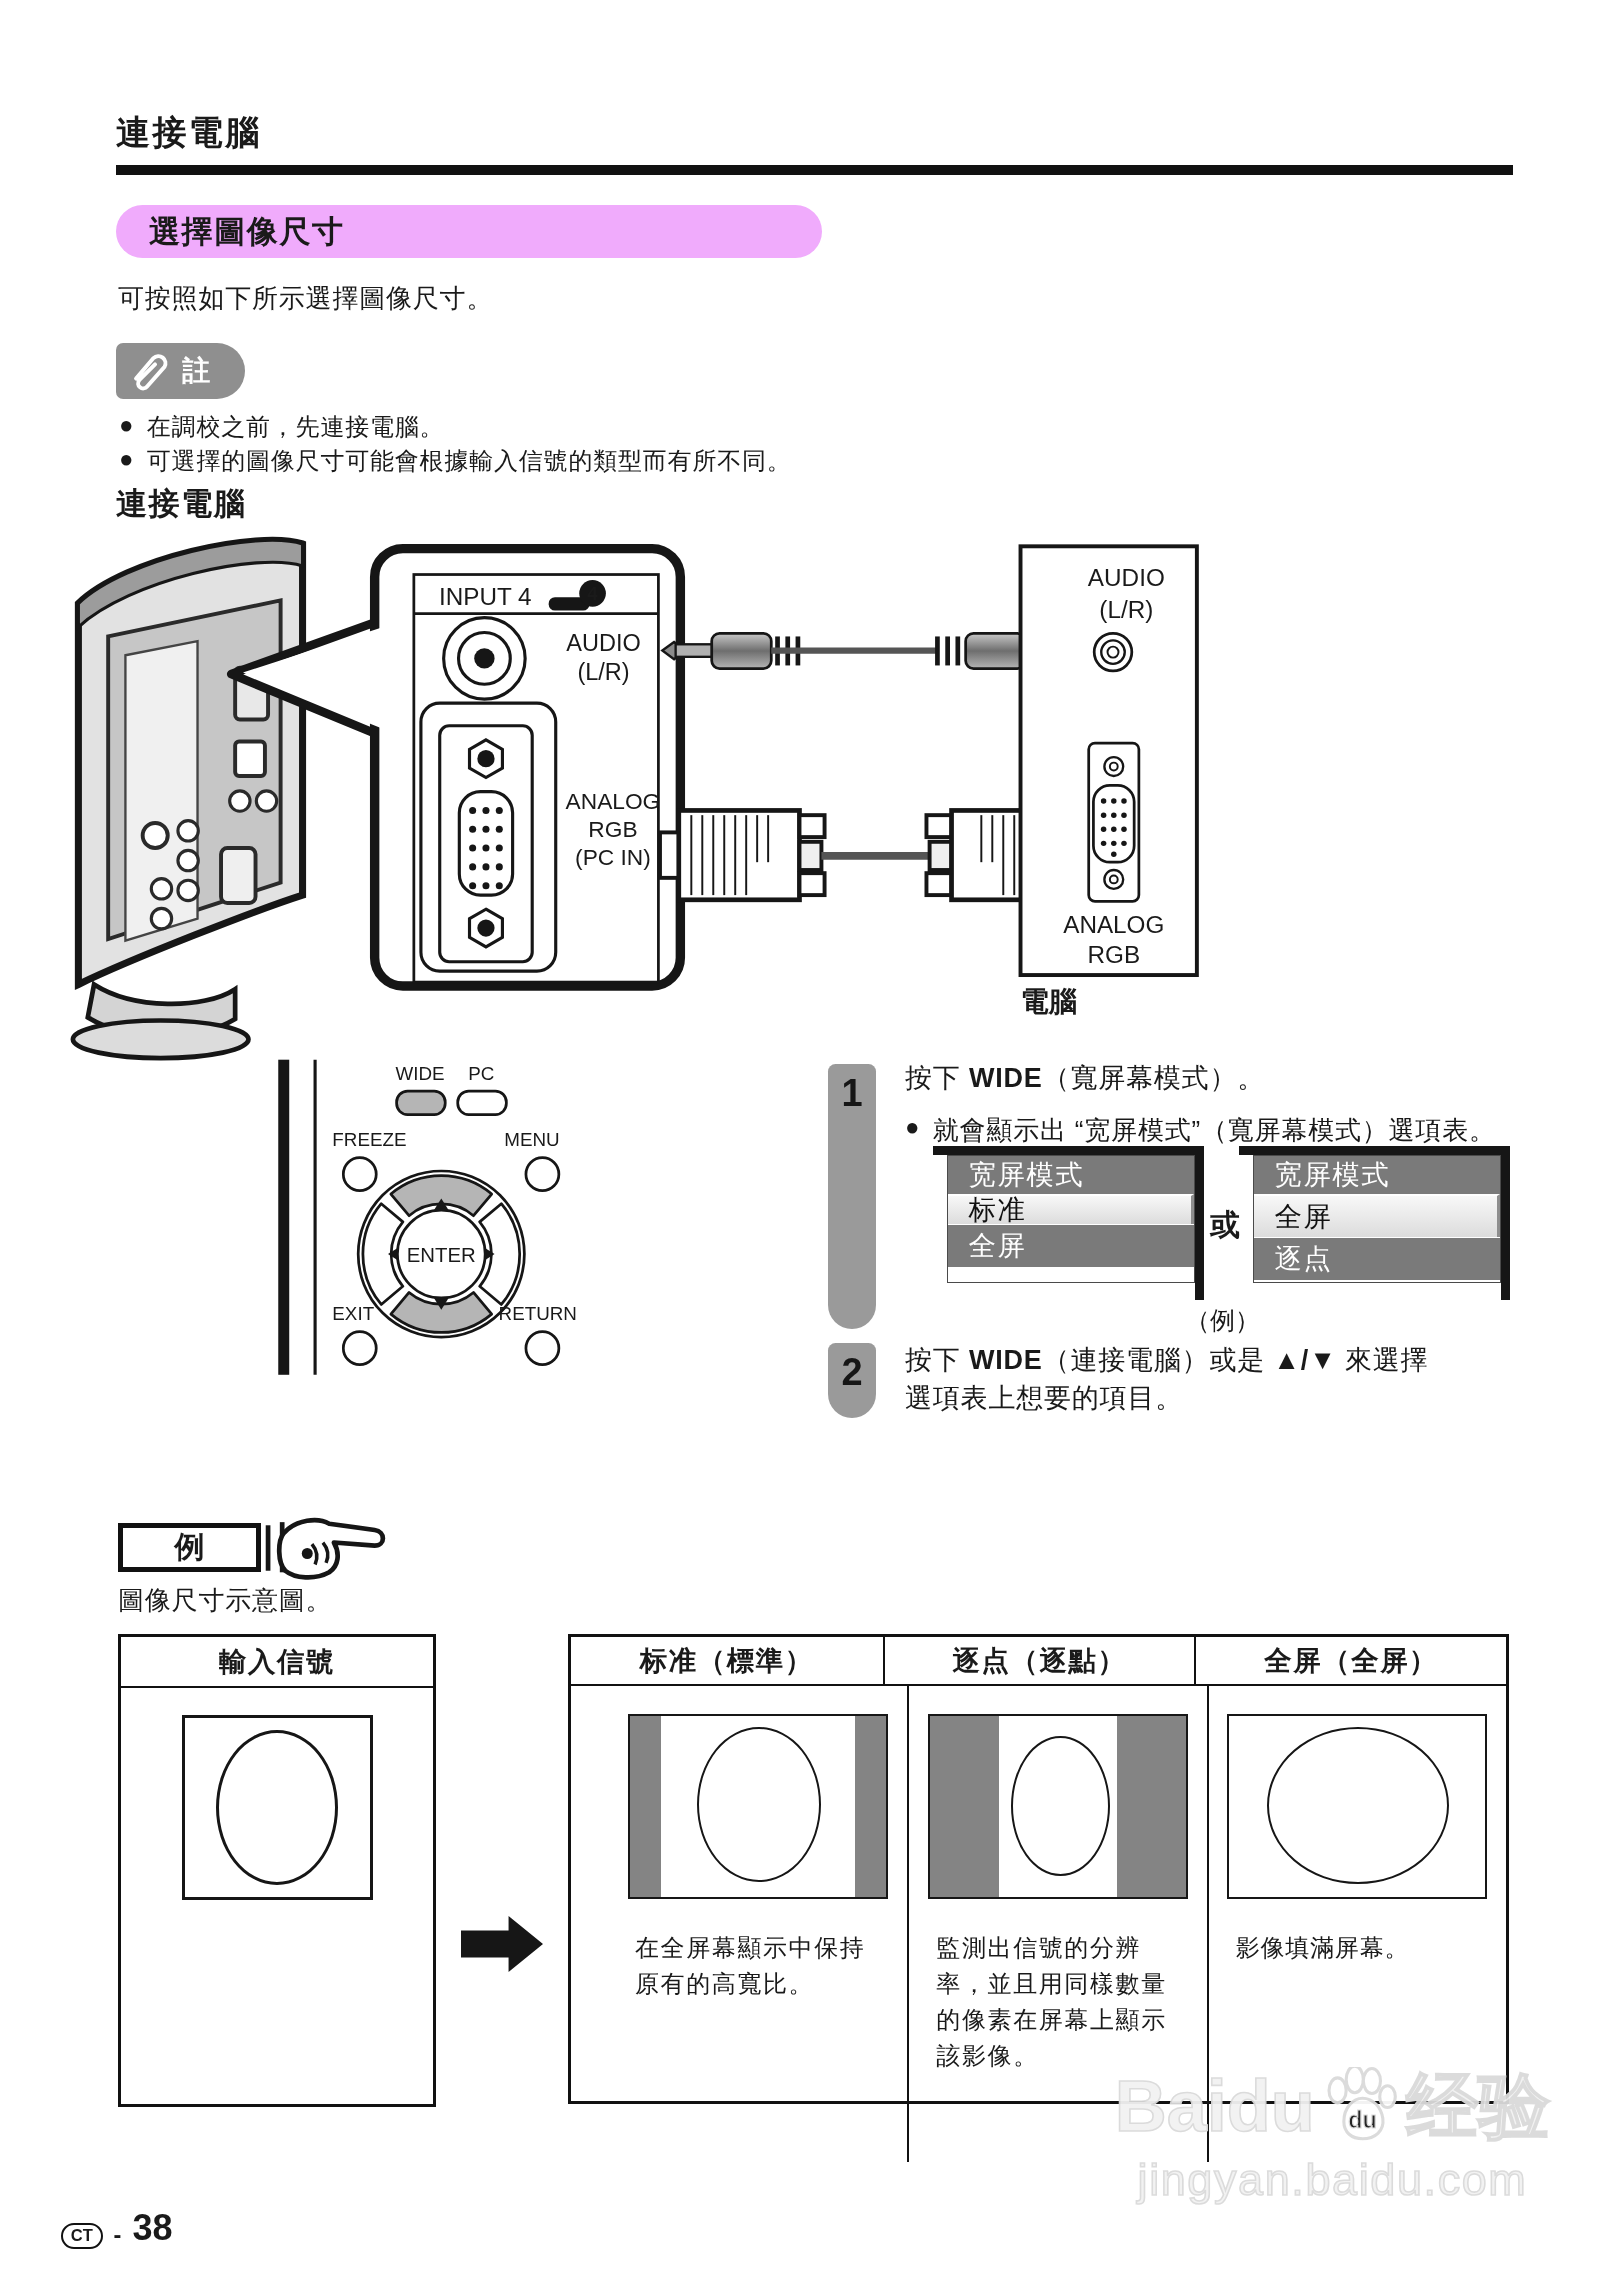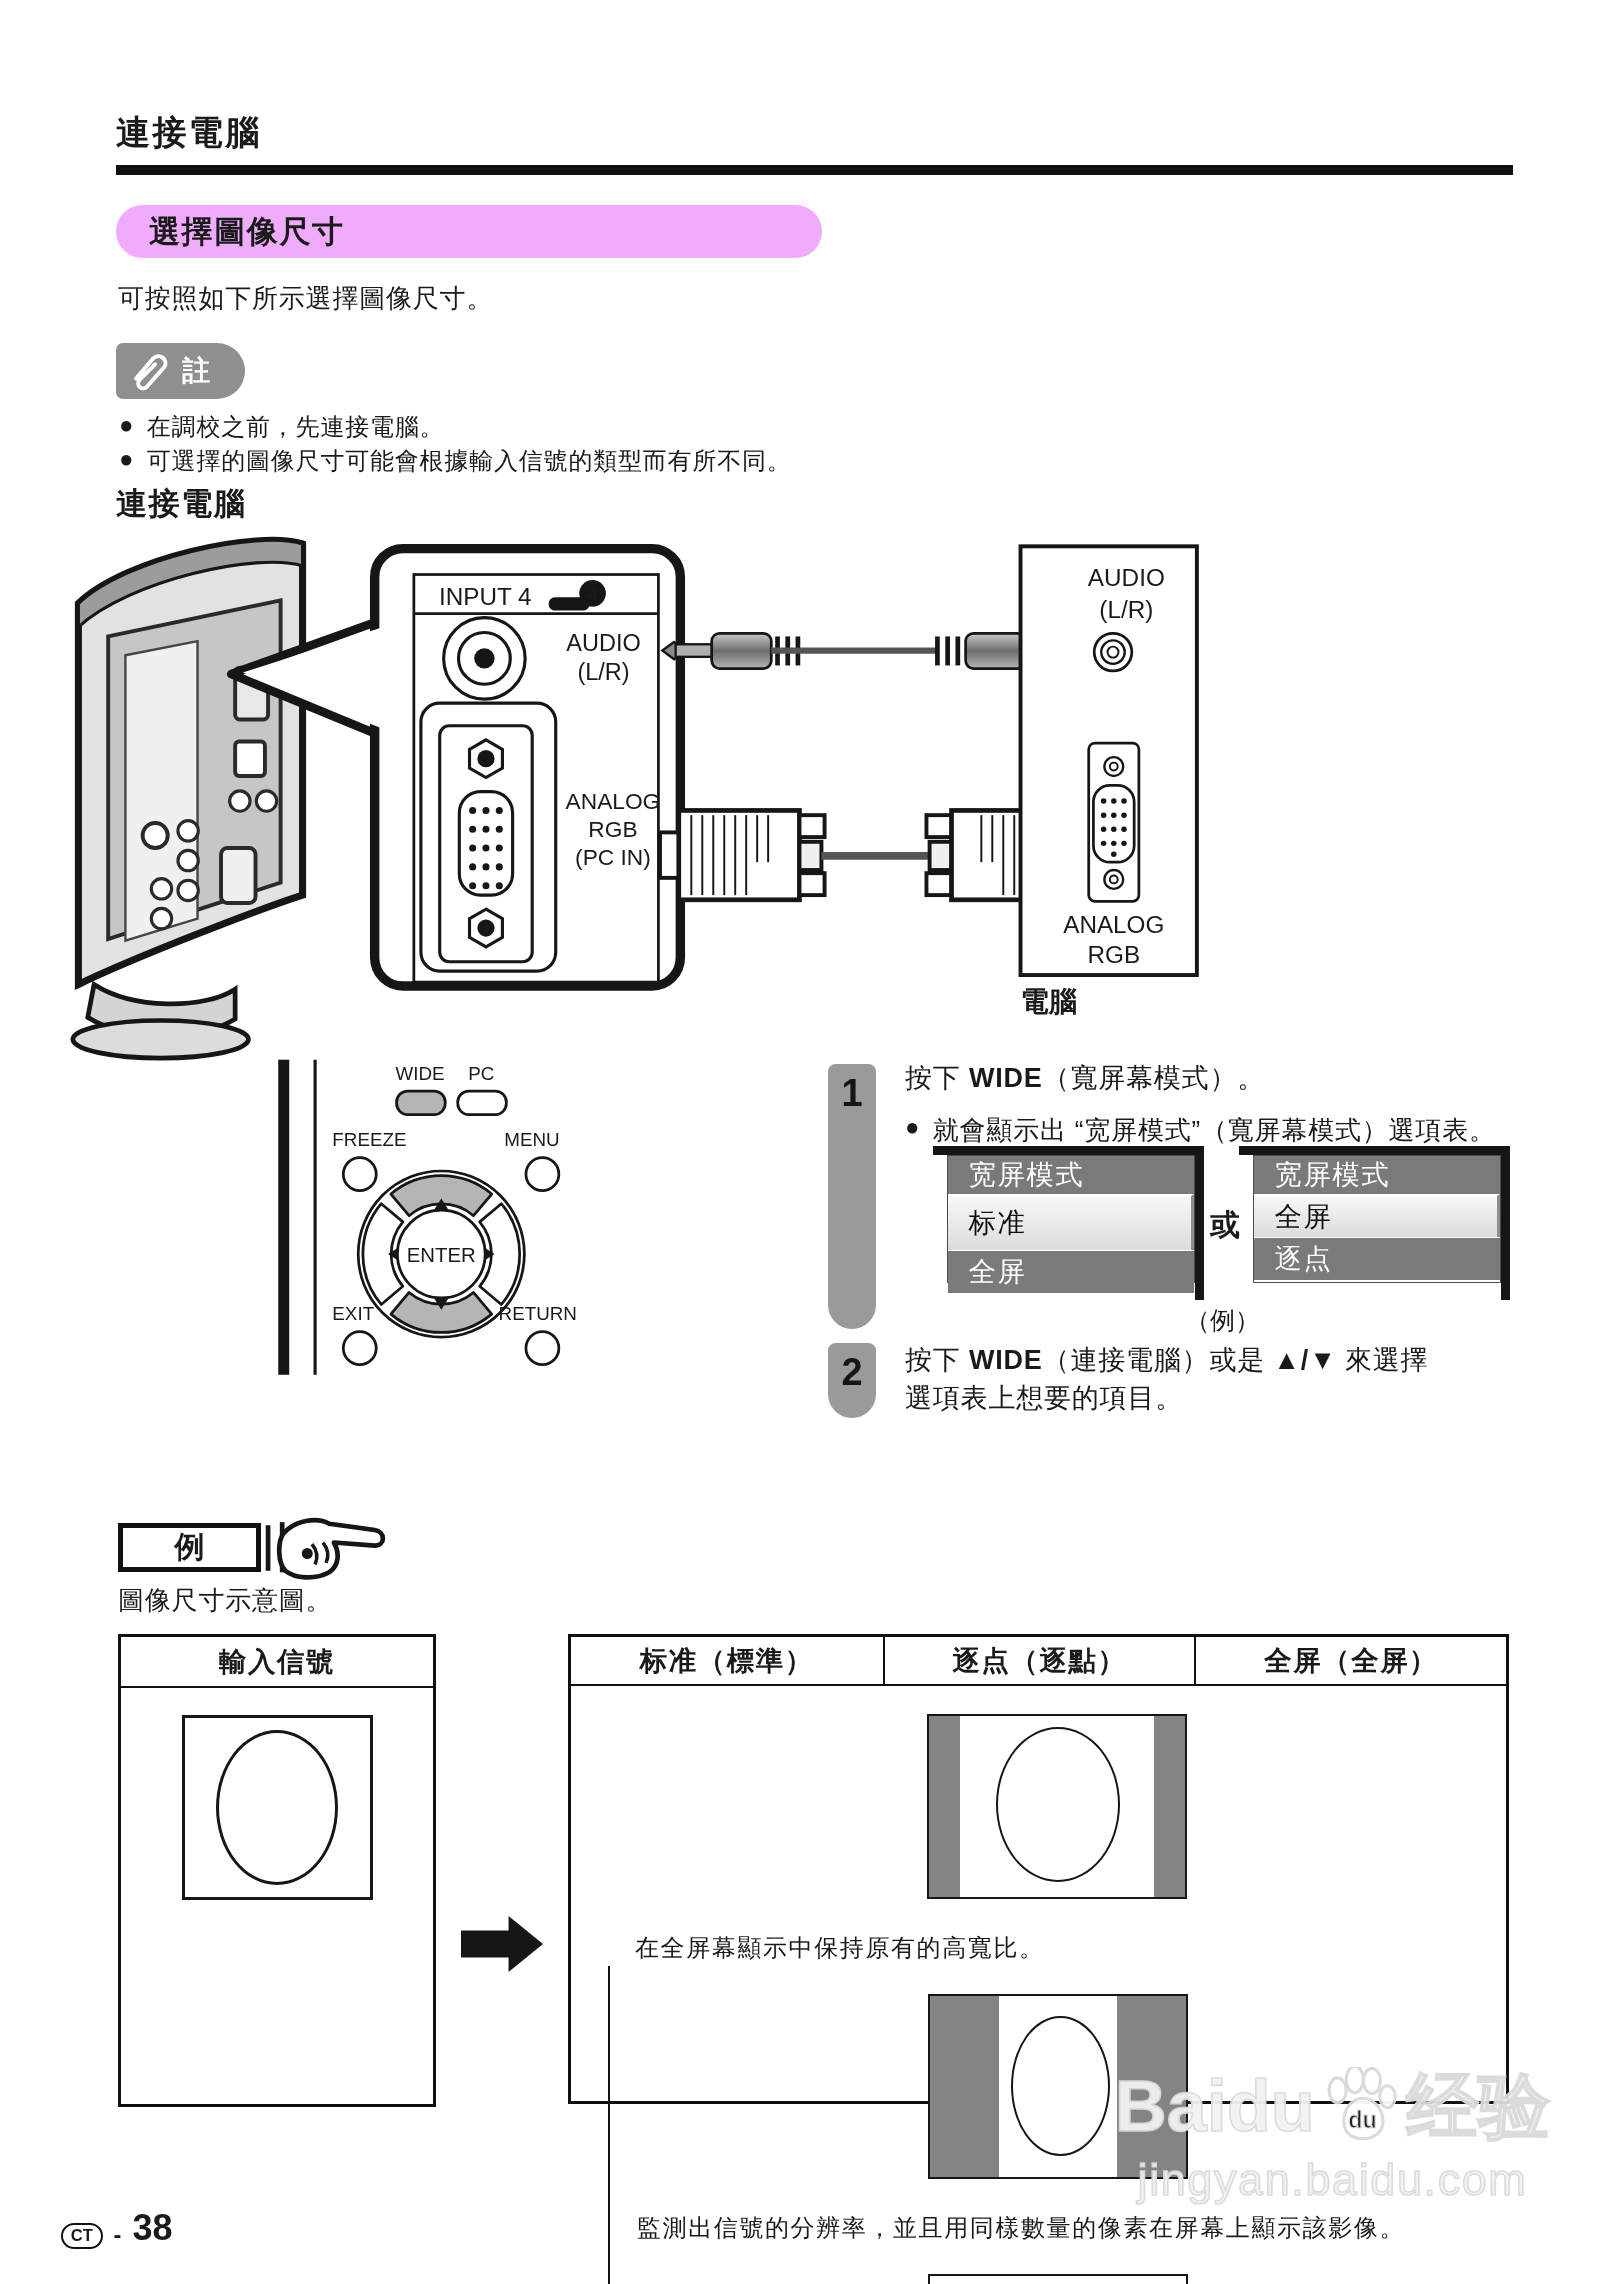--- a/index.html
+++ b/index.html
@@ -29,21 +29,21 @@
                border-top:2.4px solid #fff;border-right:3.9px solid #8e8e8e;box-sizing:border-box;}
   .menu-item{background:#7a7a7a;color:#fff;font-size:27.4px;display:flex;align-items:center;
                padding-left:20.4px;letter-spacing:1.6px;border-top:1.6px solid #fff;box-sizing:border-box;}
   .or-label{font-size:30px;font-weight:bold;}
   .example-caption{font-size:25px;}
   .ex-box{border:5.5px solid #111;display:flex;align-items:center;justify-content:center;
           font-size:30px;font-weight:bold;box-sizing:border-box;}
   .tbl{border:3.1px solid #111;box-sizing:border-box;}
   .tbl-header{font-size:27.4px;font-weight:bold;text-align:center;border-bottom:2.4px solid #111;
               display:flex;align-items:center;justify-content:center;letter-spacing:1.6px;}
-  .grid3{display:grid;grid-template-columns:1fr;height:476px;padding-left:37px;}
+  .grid3{display:grid;grid-template-columns:1fr 1fr 1fr;height:476px;padding-left:37px;}
   .gcol{position:relative;}
   .gcol+.gcol{border-left:2.4px solid #111;}
   .shot{position:relative;background:#fff;border:2.4px solid #161616;box-sizing:border-box;margin:28px auto 0;}
   .shot .bar{position:absolute;top:0;bottom:0;background:#848484;}
   .ellipse{position:absolute;border:3.1px solid #161616;border-radius:50%;box-sizing:border-box;}
   .desc{font-size:24px;line-height:1.5;margin:31px 23.5px 0 27px;letter-spacing:1.6px;}
   .footer{display:flex;align-items:flex-end;gap:11px;}
   .ct-oval{border:2.4px solid #111;border-radius:15.7px;font-size:16.5px;font-weight:bold;
            padding:1.6px 7.8px;letter-spacing:0;}
   .pg-num{font-size:36px;font-weight:bold;}
@@ -299,21 +299,21 @@
   </div>
   <div class="abs bullet-line" style="left:905px;top:1113px;font-size:26px;">
     <span class="bullet-dot">●</span>
     <span>就會顯示出 “宽屏模式”（寬屏幕模式）選項表。</span>
   </div>
 
   <div class="abs menu-topbar" style="left:933px;top:1146px;width:271px;height:8.6px;"></div>
   <div class="abs menu-sidebar" style="left:1195px;top:1146px;width:9.4px;height:154px;"></div>
   <div class="abs menu-box" style="left:947px;top:1155px;width:248px;height:128px;">
     <div class="menu-header" style="height:38px;">宽屏模式</div>
-    <div class="menu-item-selected" style="height:56px;">标准</div>
+    <div class="menu-item-selected" style="height:30px;">标准</div>
     <div class="menu-item" style="height:43px;">全屏</div>
   </div>
   <div class="abs or-label" style="left:1210px;top:1205px;">或</div>
   <div class="abs menu-topbar" style="left:1239px;top:1146px;width:271px;height:8.6px;"></div>
   <div class="abs menu-sidebar" style="left:1501px;top:1146px;width:9.4px;height:154px;"></div>
   <div class="abs menu-box" style="left:1253px;top:1155px;width:248px;height:128px;">
     <div class="menu-header" style="height:38px;">宽屏模式</div>
     <div class="menu-item-selected" style="height:43px;">全屏</div>
     <div class="menu-item" style="height:43px;">逐点</div>
   </div>

